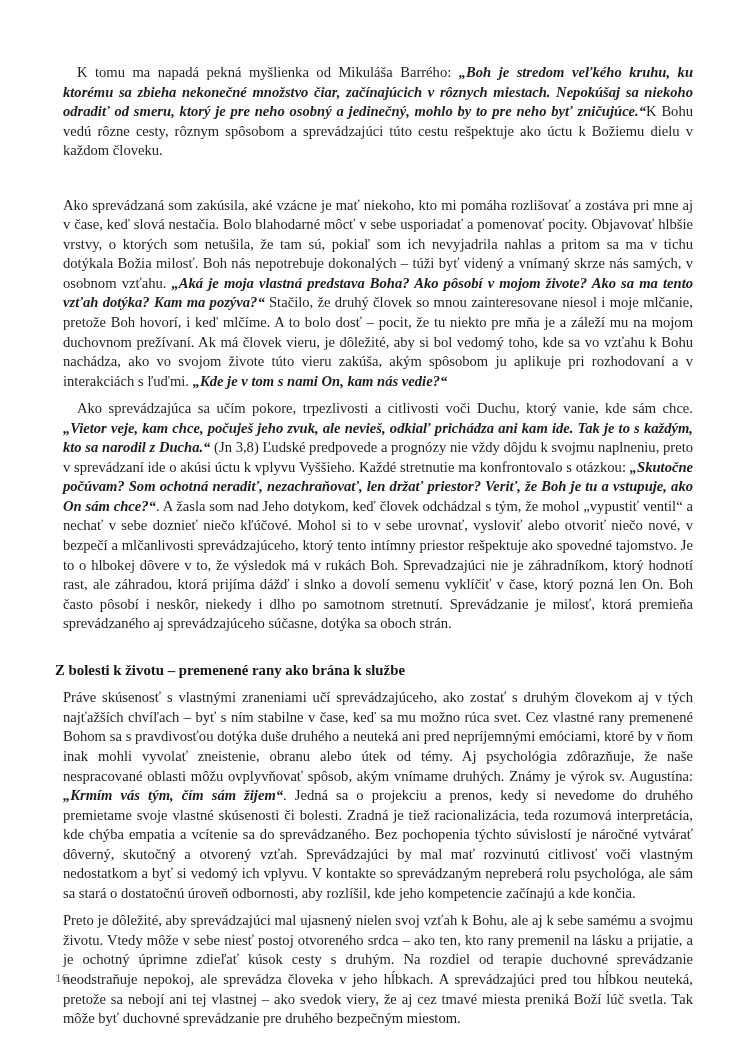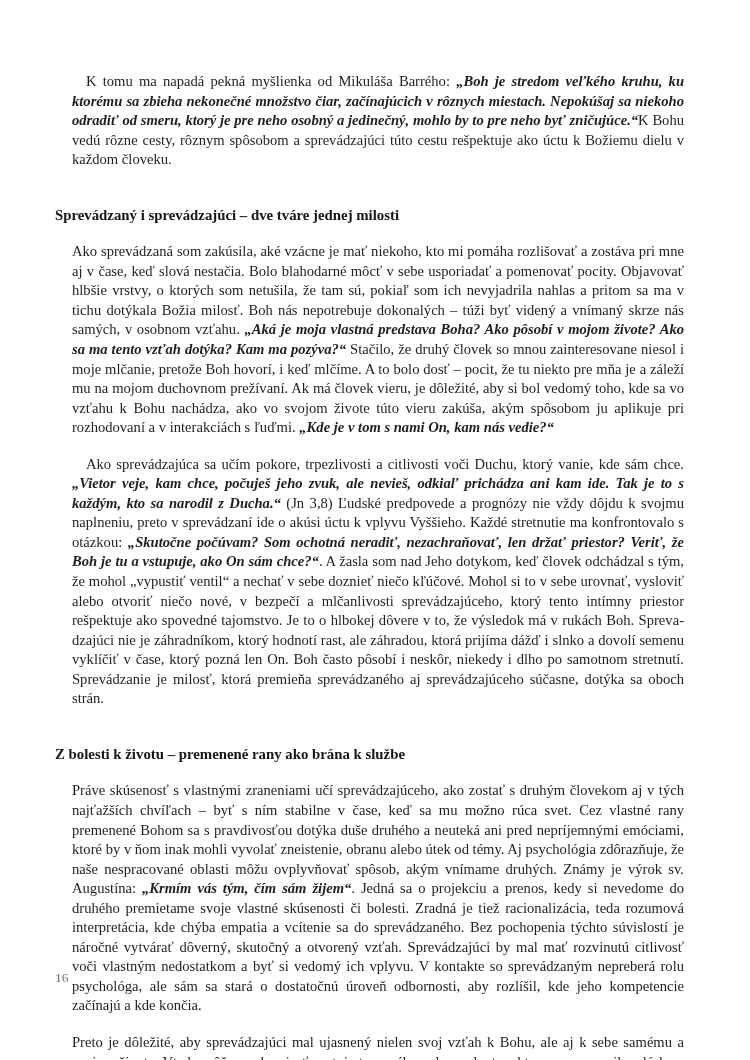--- a/index.html
+++ b/index.html
@@ -15,21 +15,21 @@
     font-family: "Liberation Serif", "DejaVu Serif", serif;
     color: #1e1e1e;
   }
   .page {
     position: absolute;
     left: 55px;
     top: 55px;
     width: 646px;
   }
   p {
-    margin: 17px;
+    margin: 8px;
     font-size: 14.6px;
     line-height: 19.55px;
     text-align: justify;
     hyphens: manual;
   }
   p.indent { text-indent: 14px; }
   .q { font-style: italic; font-weight: bold; }
   .qi { font-style: italic; }
   h2 {
     margin: 0;
@@ -49,21 +49,20 @@
 </style>
 </head>
 <body>
 
 <div class="page">
 
   <p class="indent"><span>K tomu ma napadá pekná myšlienka od Mikuláša Barrého: </span><span class="q">„Boh je stredom veľkého kruhu, ku ktorému sa zbieha nekonečné množstvo čiar, začínajúcich v rôznych miestach. Nepokúšaj sa niekoho odradiť od smeru, ktorý je pre neho osobný a jedinečný, mohlo by to pre neho byť zničujúce.“</span><span>K Bohu vedú rôzne cesty, rôznym spôsobom a sprevádzajúci túto cestu rešpektuje ako úctu k Božiemu dielu v každom človeku.</span></p>
 
   <div class="gap-lg"></div>
 
-  <h2>Sprevádzaný i sprevádzajúci – dve tváre jednej milosti</h2>
 
   <p><span>Ako sprevádzaná som zakúsila, aké vzácne je mať niekoho, kto mi pomáha rozlišovať a zostáva pri mne aj v čase, keď slová nestačia. Bolo blahodarné môcť v sebe usporiadať a pomenovať pocity. Objavovať hlbšie vrstvy, o kto­rých som netušila, že tam sú, pokiaľ som ich nevyjadrila nahlas a pritom sa ma v tichu dotýkala Božia milosť. Boh nás nepotrebuje dokonalých – túži byť videný a vnímaný skrze nás samých, v osobnom vzťahu. </span><span class="q">„Aká je moja vlastná predstava Boha? Ako pôsobí v mojom živote? Ako sa ma tento vzťah dotýka? Kam ma pozýva?“</span><span> Stačilo, že druhý človek so mnou zainteresovane niesol i moje mlčanie, pretože Boh hovorí, i keď mlčíme. A to bolo dosť – pocit, že tu niekto pre mňa je a záleží mu na mojom duchovnom prežívaní. Ak má človek vieru, je dôležité, aby si bol vedomý toho, kde sa vo vzťahu k Bohu nachádza, ako vo svojom živote túto vieru zakúša, akým spôsobom ju aplikuje pri rozhodovaní a v interakciách s ľuďmi. </span><span class="q">„Kde je v tom s nami On, kam nás vedie?“</span></p>
 
   <p class="indent"><span>Ako sprevádzajúca sa učím pokore, trpezlivosti a citlivosti voči Duchu, ktorý vanie, kde sám chce. </span><span class="q">„Vietor veje, kam chce, počuješ jeho zvuk, ale nevieš, odkiaľ prichádza ani kam ide. Tak je to s každým, kto sa narodil z Ducha.“</span><span> (Jn 3,8) Ľudské predpovede a prognózy nie vždy dôjdu k svojmu naplneniu, preto v sprevádzaní ide o akúsi úctu k vplyvu Vyššieho. Každé stretnutie ma konfrontovalo s otázkou: </span><span class="q">„Skutočne počúvam? Som ochotná neradiť, nezachraňovať, len držať priestor? Veriť, že Boh je tu a vstupuje, ako On sám chce?“</span><span>. A žasla som nad Jeho doty­kom, keď človek odchádzal s tým, že mohol „vypustiť ventil“ a nechať v sebe doznieť niečo kľúčové. Mohol si to v sebe urovnať, vysloviť alebo otvoriť niečo nové, v bezpečí a mlčanlivosti sprevádzajúceho, ktorý tento intímny priestor rešpektuje ako spovedné tajomstvo. Je to o hlbokej dôvere v to, že výsledok má v rukách Boh. Spreva­dzajúci nie je záhradníkom, ktorý hodnotí rast, ale záhradou, ktorá prijíma dážď i slnko a dovolí semenu vyklíčiť v čase, ktorý pozná len On. Boh často pôsobí i neskôr, niekedy i dlho po samotnom stretnutí. Sprevádzanie je milosť, ktorá premieňa sprevádzaného aj sprevádzajúceho súčasne, dotýka sa oboch strán.</span></p>
 
   <div class="gap-lg"></div>
 
   <h2>Z bolesti k životu – premenené rany ako brána k službe</h2>
 
 

